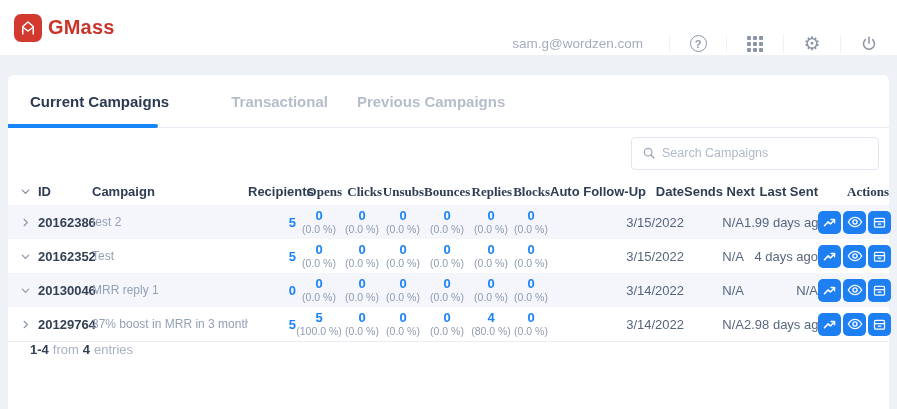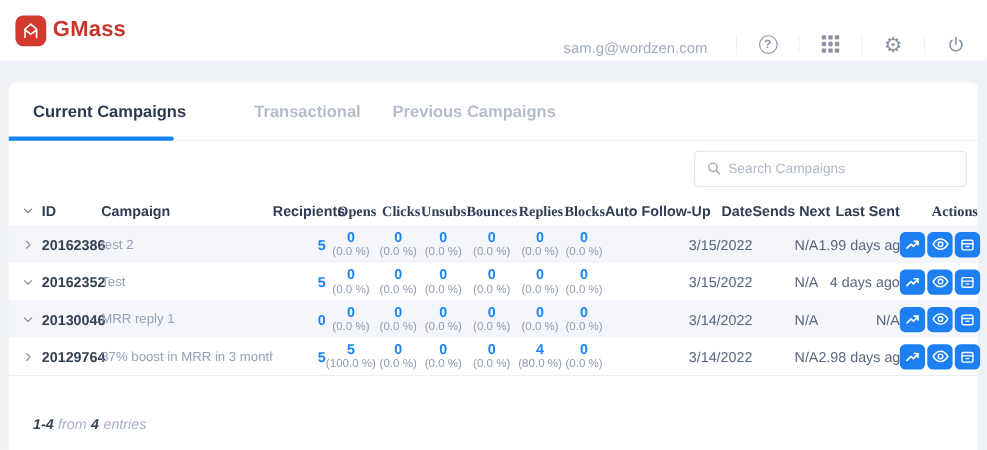--- a/index.html
+++ b/index.html
@@ -5,21 +5,21 @@
   * { margin:0; padding:0; box-sizing:border-box; }
   html,body { width:897px; height:409px; overflow:hidden; }
   body { font-family:"Liberation Sans", sans-serif; background:#eef1f6; }
   .page { width:897px; height:409px; position:relative; }
 
   
   .topbar { height:55px; background:#ffffff; display:flex; justify-content:space-between; align-items:stretch; }
   .brand { display:flex; align-items:center; padding-left:14px; cursor:pointer; }
   .logo-box { width:28px; height:28px; border-radius:7px; background:#d23a30; display:flex; align-items:center; justify-content:center; margin-right:6px; }
   .brand-text { color:#c9342b; font-size:20px; font-weight:bold; letter-spacing:0.2px; }
-  .topbar-right { display:flex; align-items:flex-start;margin-top:32px; }
+  .topbar-right { display:flex; align-items:center;margin-top:32px; }
   .account-email { color:#a3aebd; font-size:13.5px; align-self:center; margin-right:26px; }
   .icon-cell { width:57px; border-left:1px solid #eef1f5; display:flex; align-items:center; justify-content:center; color:#8b95a5; cursor:pointer; }
   .help-circle { width:17px; height:17px; border:1.5px solid #8b95a5; border-radius:50%; display:flex; align-items:center; justify-content:center; font-size:11px; font-weight:bold; color:#8b95a5; }
   .grid-icon { display:grid; grid-template-columns:repeat(3,4px); grid-template-rows:repeat(3,4px); gap:2px; }
   .grid-icon i { background:#8b95a5; border-radius:1px; }
   .gear-glyph { font-size:19px; line-height:1; color:#8b95a5; }
 
   
   .panel { position:absolute; left:8px; right:8px; top:75px; height:357px; background:#ffffff; border-radius:6px 6px 0 0; }
 
@@ -49,21 +49,21 @@
   .cell-camp { font-size:12px; color:#93a1b5; padding-left:2px; white-space:nowrap; overflow:hidden; }
   .cell-rec { font-size:13px; font-weight:bold; color:#1a83f7; cursor:pointer; }
   .stat { display:flex; flex-direction:column; align-items:center; line-height:1.15; }
   .stat .v { font-size:13px; font-weight:bold; color:#1a83f7; }
   .stat .p { font-size:10.5px; color:#8f9cae; }
   .cell-date, .cell-next, .cell-last { font-size:13px; color:#57667e; white-space:nowrap; }
   .cell-act { display:flex; justify-content:center; gap:2px; }
   .act-btn { width:23px; height:23px; border:none; border-radius:5px; background:#1d7ff2; display:flex; align-items:center; justify-content:center; cursor:pointer; padding:0; }
 
   
-  .tfoot { height:52px; border-top:1px solid #e9edf3; display:flex; align-items:flex-end; padding-left:22px; font-size:13px;font-style:italic; }
+  .tfoot { height:52px; border-top:1px solid #e9edf3; display:flex; align-items:flex-start; padding-left:22px; font-size:13px; }
   .tfoot .strong { font-weight:bold; color:#333f52; }
   .tfoot .muted { color:#a7b1c0; }
   .tfoot span { margin-right:4px; }
 </style>
 </head>
 <body>
 
 <div class="page">
 
   <div class="topbar">

